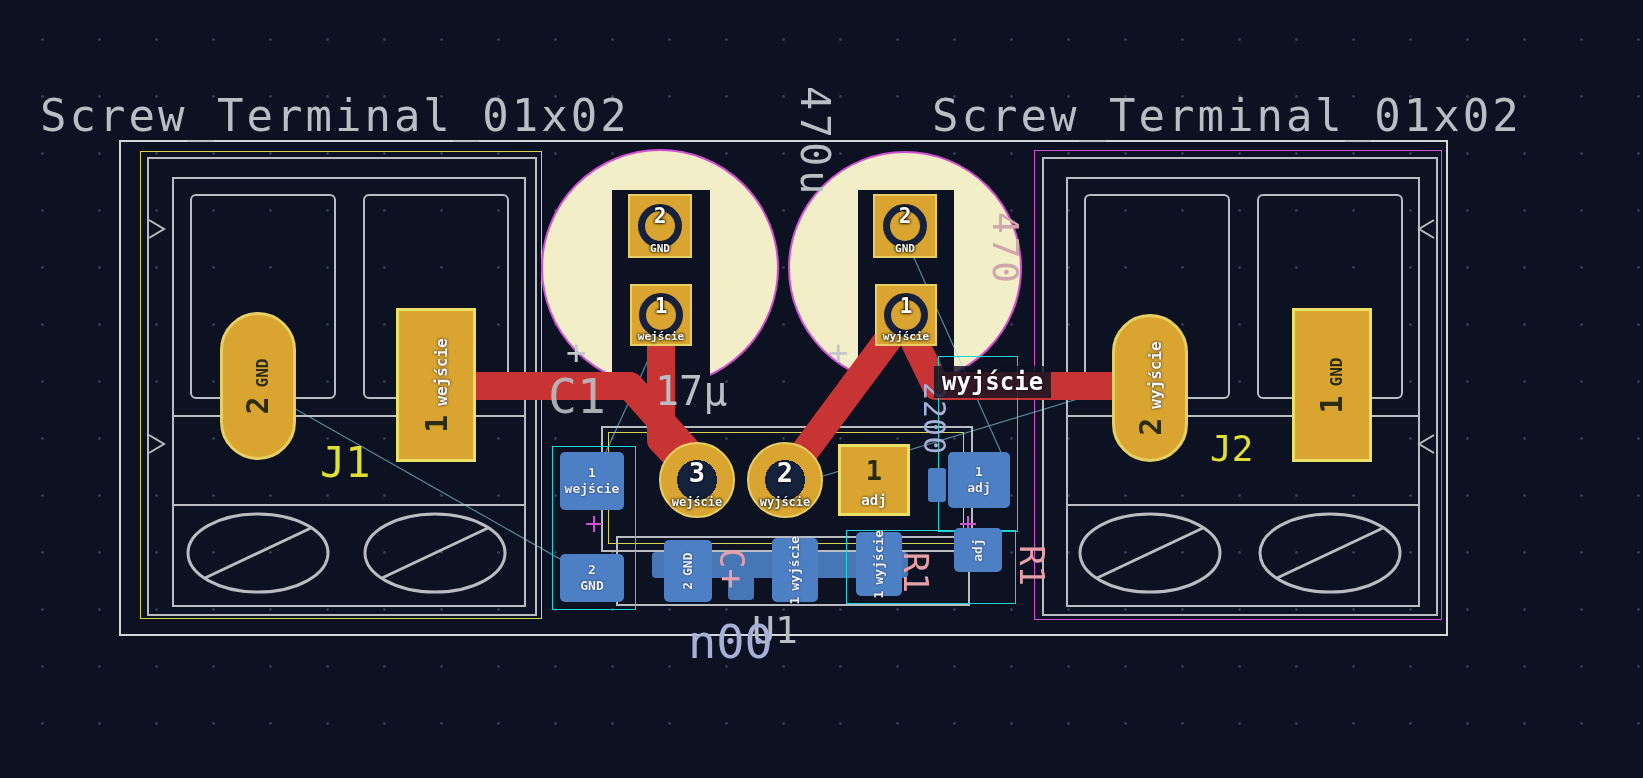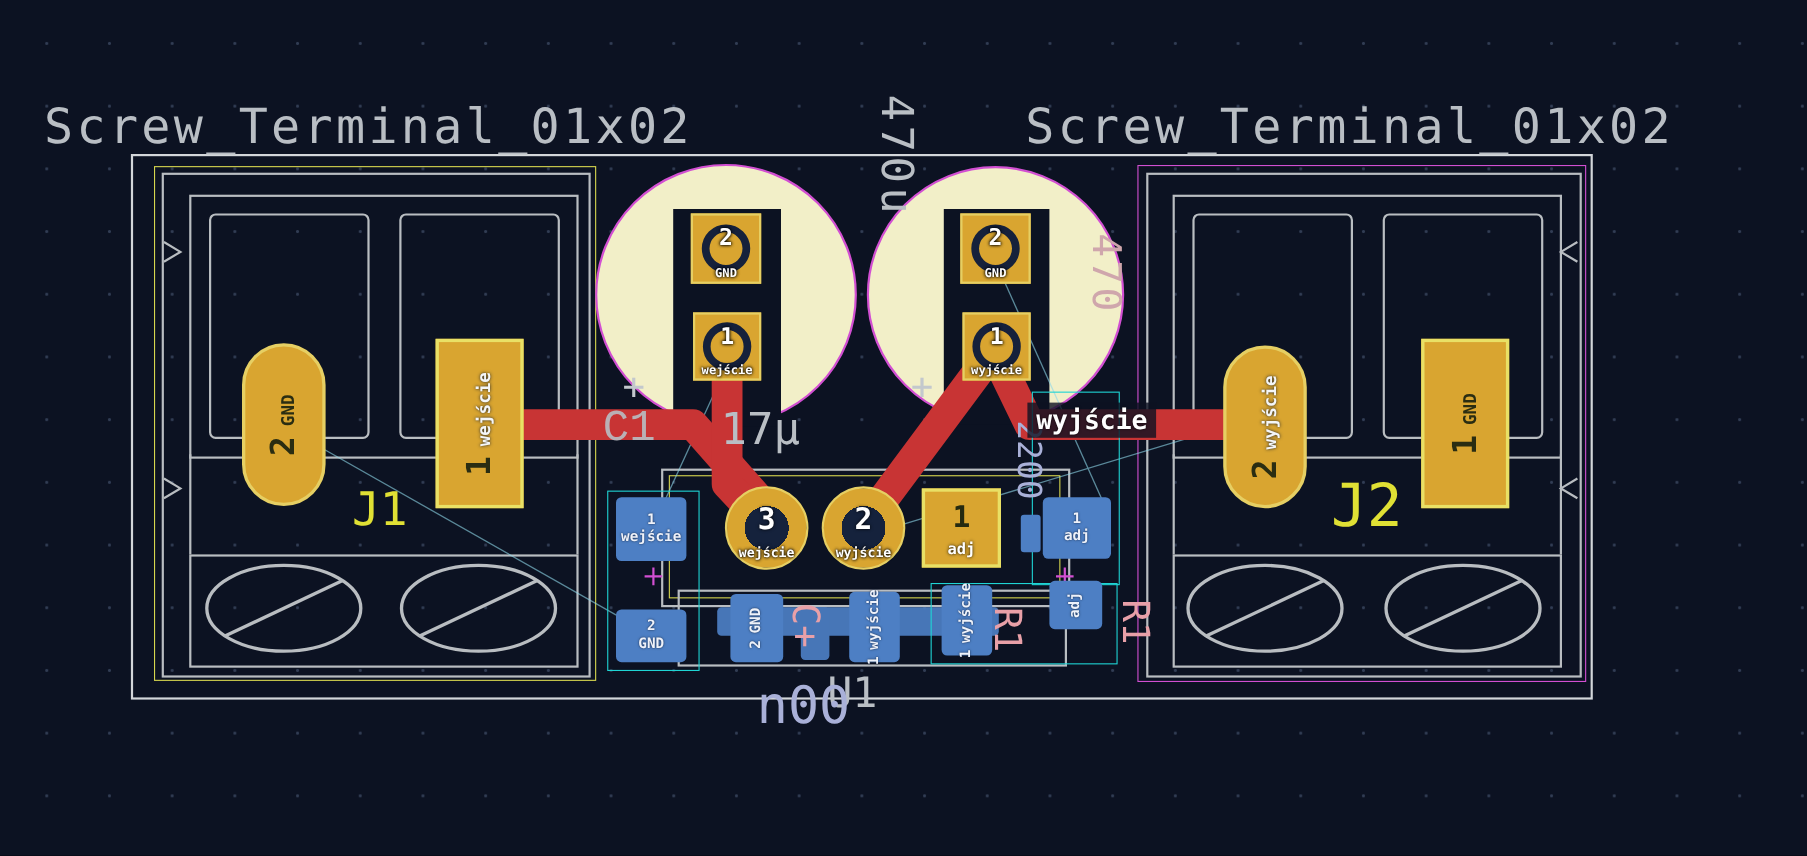--- a/index.html
+++ b/index.html
@@ -217,28 +217,28 @@
   </div>
   <div class="abs pad-gold pad-rect" style="left:838px;top:444px;width:72px;height:72px;">
     <div class="abs" style="left:0;top:8px;width:100%;text-align:center;color:#252a10;font-size:27px;font-weight:700;">1</div>
     <div class="abs" style="left:0;bottom:5px;width:100%;text-align:center;color:#fff;font-size:14px;font-weight:700;text-shadow:0 0 3px #000;">adj</div>
   </div>
 
   <div class="abs silk" style="left:40px;top:90px;font-size:44px;letter-spacing:3px;">Screw_Terminal_01x02</div>
   <div class="abs silk" style="left:932px;top:90px;font-size:44px;letter-spacing:3px;">Screw_Terminal_01x02</div>
 
   <div class="abs" style="left:320px;top:438px;font-size:42px;color:#e0e034;">J1</div>
-  <div class="abs" style="left:1210px;top:428px;font-size:54px;color:#e0e034;">J2</div>
+  <div class="abs" style="left:1210px;top:428px;font-size:36px;color:#e0e034;">J2</div>
 
   <div class="abs rot90 silk" style="left:838px;top:86px;font-size:40px;letter-spacing:4px;">470u</div>
   <div class="abs rot90" style="left:1026px;top:212px;font-size:36px;color:#cfa6ac;letter-spacing:3px;">470</div>
   <div class="abs rot90" style="left:952px;top:382px;font-size:30px;color:#a9b0d8;">2200</div>
 
   <div class="abs silk" style="left:655px;top:368px;font-size:40px;">17μ</div>
-  <div class="abs silk" style="left:548px;top:368px;font-size:40px;opacity:.9;font-family:Liberation Mono, monospace;">C1</div>
+  <div class="abs silk" style="left:548px;top:368px;font-size:48px;opacity:.9;">C1</div>
 
   <div class="abs silk" style="left:752px;top:608px;font-size:38px;">U1</div>
   <div class="abs" style="left:688px;top:614px;font-size:47px;color:#a9b0d8;">n00</div>
 
   <div class="abs rot90" style="left:1052px;top:545px;font-size:34px;color:#e8a0a8;">R1</div>
   <div class="abs rot90" style="left:936px;top:552px;font-size:34px;color:#e8a0a8;">R1</div>
   <div class="abs rot90" style="left:752px;top:548px;font-size:34px;color:#e8a0a8;">C+</div>
 
   <div class="abs" style="left:566px;top:332px;font-size:34px;color:#c3c8cd;">+</div>
   <div class="abs" style="left:828px;top:332px;font-size:34px;color:#c3c8cd;">+</div>

